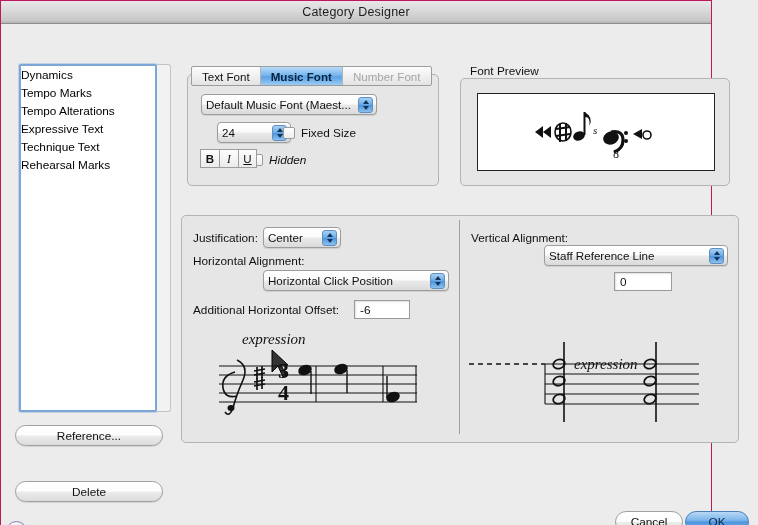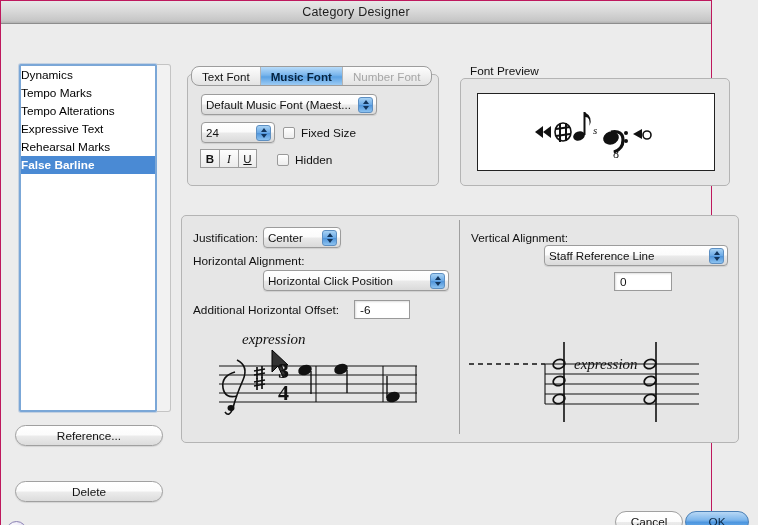--- a/index.html
+++ b/index.html
@@ -87,21 +87,21 @@
   
   .fontbox {
     position: absolute; left: 186px; top: 50px; width: 252px; height: 112px;
     background: #e6e6e6;
     border: 1px solid #b4b4b4;
     border-radius: 5px;
   }
   .tabstrip {
     position: absolute; left: 190px; top: 42px;
     display: flex; height: 20px;
-    border: 1px solid #9d9d9d; border-radius: 8px;
+    border: 1px solid #9d9d9d; border-radius: 2px;
     overflow: hidden;
     background: linear-gradient(to bottom, #fdfdfd, #e3e3e3);
   }
   .tab {
     padding: 0 10px; height: 100%;
     display: flex; align-items: center;
     font-size: 11.6px; color: #111;
     border-right: 1px solid #b4b4b4;
   }
   .tab:last-child { border-right: none; }
@@ -132,36 +132,36 @@
   .tri-up {
     width: 0; height: 0; border-left: 3.5px solid transparent;
     border-right: 3.5px solid transparent; border-bottom: 4px solid #12355c;
   }
   .tri-dn {
     width: 0; height: 0; border-left: 3.5px solid transparent;
     border-right: 3.5px solid transparent; border-top: 4px solid #12355c;
   }
 
   #popup-font { left: 200px; top: 70px; width: 176px; }
-  #popup-size { left: 200px; top: 98px; width: 74px; }
+  #popup-size { left: 216px; top: 98px; width: 74px; }
   #popup-just { left: 262px; top: 203px; width: 78px; }
   #popup-halign { left: 262px; top: 246px; width: 186px; }
   #popup-valign { left: 543px; top: 221px; width: 184px; }
 
   
   .cb-wrap { position: absolute; display: flex; align-items: center; gap: 6px; }
   .cb {
     width: 12px; height: 12px; border-radius: 2px;
     background: linear-gradient(to bottom, #ffffff, #ededed);
     border: 1px solid #9a9a9a;
     box-shadow: inset 0 1px 0 #fff;
   }
   .cb-label { font-size: 11.8px; color: #111; }
   #cb-fixed { left: 282px; top: 102px; }
-  #cb-hidden { left: 276px; top: 129px; }
+  #cb-hidden { left: 250px; top: 129px; font-style: italic; }
 
   
   .biu { position: absolute; left: 199px; top: 125px; display: flex; }
   .biu span {
     width: 19px; height: 19px;
     display: flex; align-items: center; justify-content: center;
     background: linear-gradient(to bottom, #fdfdfd, #ebebeb);
     border: 1px solid #9d9d9d; border-right: none;
     font-size: 11.5px; color: #111;
   }
@@ -227,22 +227,22 @@
     <div class="titlebar-text">Category Designer</div>
   </div>
 
   <div class="body">
 
     <div class="listbox">
       <div class="list-item">Dynamics</div>
       <div class="list-item">Tempo Marks</div>
       <div class="list-item">Tempo Alterations</div>
       <div class="list-item">Expressive Text</div>
+      <div class="list-item">Technique Text</div>
       <div class="list-item">Rehearsal Marks</div>
-      <div class="list-item selected">False Barline</div>
     </div>
     <div class="list-scroll"></div>
 
     <div class="pill side-btn" id="btn-duplicate">Reference...</div>
     <div class="pill side-btn" id="btn-delete">Delete</div>
 
     <div class="fontbox"></div>
     <div class="tabstrip">
       <div class="tab">Text Font</div>
       <div class="tab active">Music Font</div>

